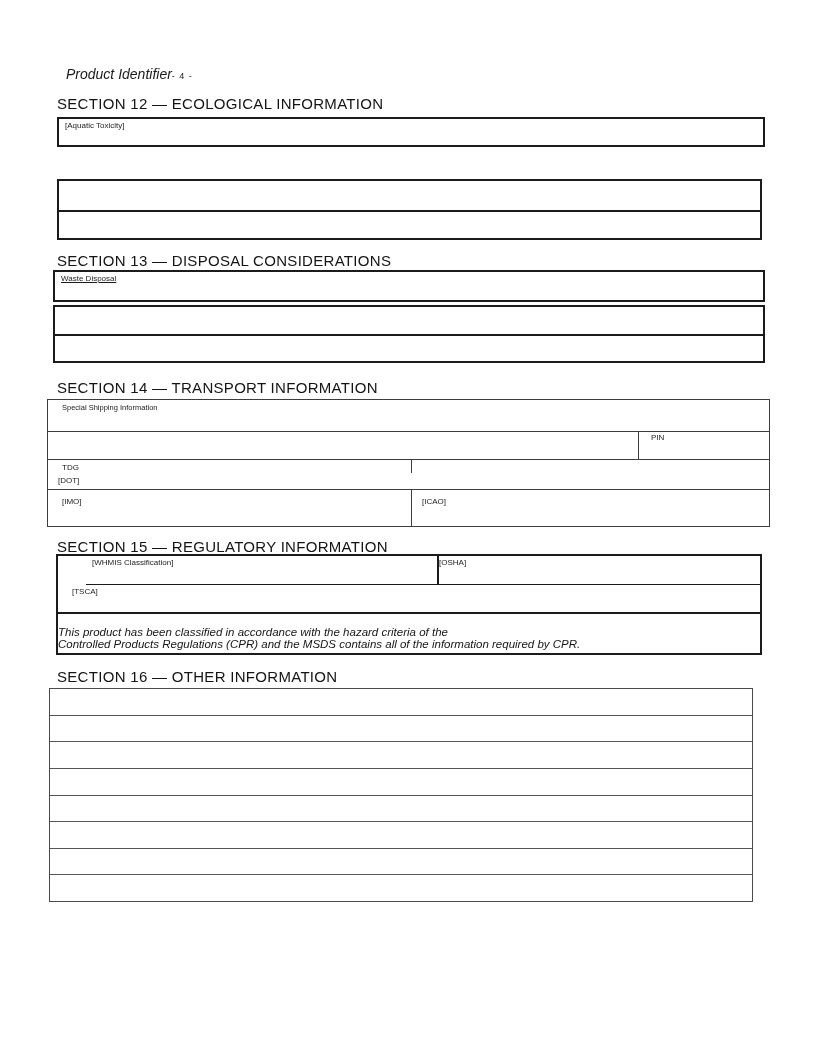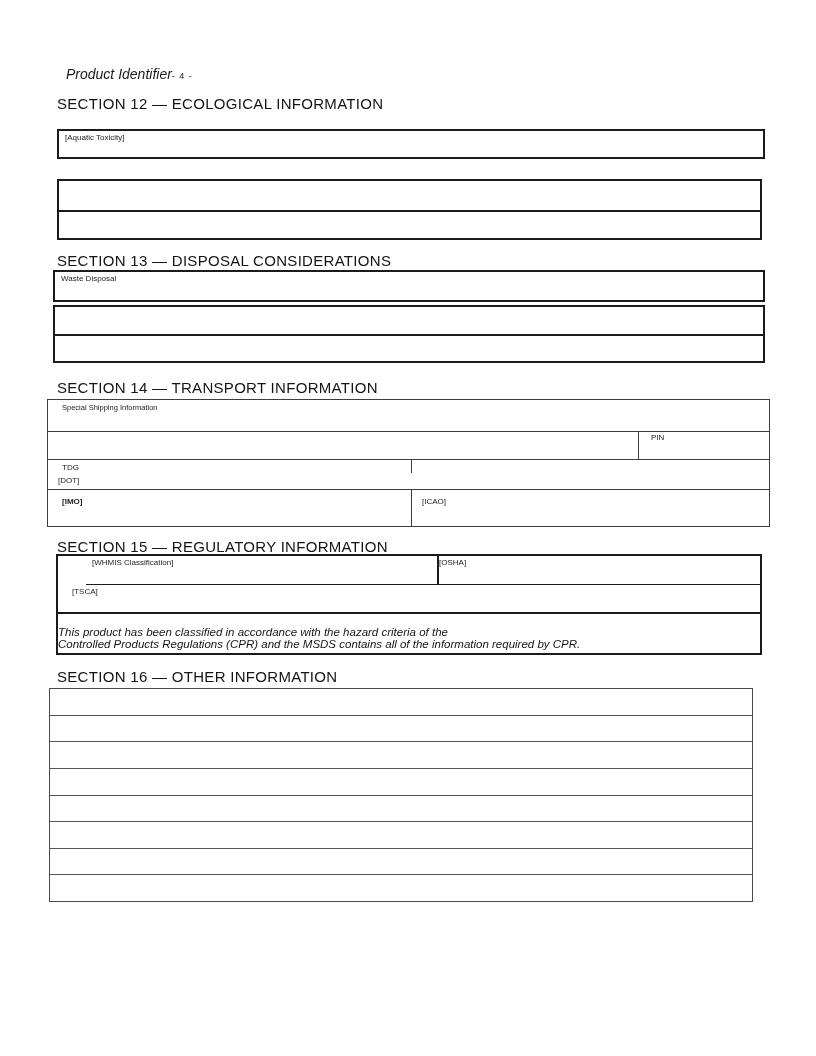--- a/index.html
+++ b/index.html
@@ -78,33 +78,33 @@
 <body>
 
 <div class="page">
 
   <div class="abs doc-header" style="left:66px; top:66px;">
     <span>Product Identifier</span><span class="pagemark">- 4 -</span>
   </div>
 
   <div class="abs heading" style="left:57px; top:95px;">SECTION 12 — ECOLOGICAL INFORMATION</div>
 
-  <div class="box" style="left:57px; top:117px; width:708px; height:30px;margin-top:12px;">
+  <div class="box" style="left:57px; top:117px; width:708px; height:30px;">
     <div class="lbl">[Aquatic Toxicity]</div>
   </div>
 
   <div class="box" style="left:57px; top:179px; width:705px; height:61px;">
     <div class="row-split" style="height:29px;"></div>
     <div style="height:28px;"></div>
   </div>
 
   <div class="abs heading" style="left:57px; top:252px;">SECTION 13 — DISPOSAL CONSIDERATIONS</div>
 
   <div class="box" style="left:53px; top:270px; width:712px; height:32px;">
-    <div class="lbl" style="">Waste Disposal</div>
+    <div class="lbl" style="text-decoration:underline;">Waste Disposal</div>
   </div>
 
   <div class="box" style="left:53px; top:305px; width:712px; height:58px;">
     <div class="row-split" style="height:27px;"></div>
     <div style="height:27px;"></div>
   </div>
 
   <div class="abs heading" style="left:57px; top:379px;">SECTION 14 — TRANSPORT INFORMATION</div>
 
   <div class="box thin" style="left:47px; top:399px; width:723px; height:128px;">
@@ -123,21 +123,21 @@
       <div class="s14-left" style="width:364px;">
         <div class="lbl s14-pad">TDG</div>
       </div>
       <div class="s14-right">
         <div class="lbl" style="padding-left:10px; padding-top:4px;">[DOT]</div>
       </div>
     </div>
 
     <div class="s14-row s14-flex" style="height:36px;">
       <div class="s14-left" style="width:364px;">
-        <div class="lbl s14-pad" style="padding-top:8px;font-weight:bold;">[IMO]</div>
+        <div class="lbl s14-pad" style="padding-top:8px;">[IMO]</div>
       </div>
       <div class="s14-right">
         <div class="lbl" style="padding-left:10px; padding-top:8px;">[ICAO]</div>
       </div>
     </div>
   </div>
 
   <div class="abs heading" style="left:57px; top:538px;">SECTION 15 — REGULATORY INFORMATION</div>
 
   <div class="box" style="left:56px; top:554px; width:706px; height:101px;">

